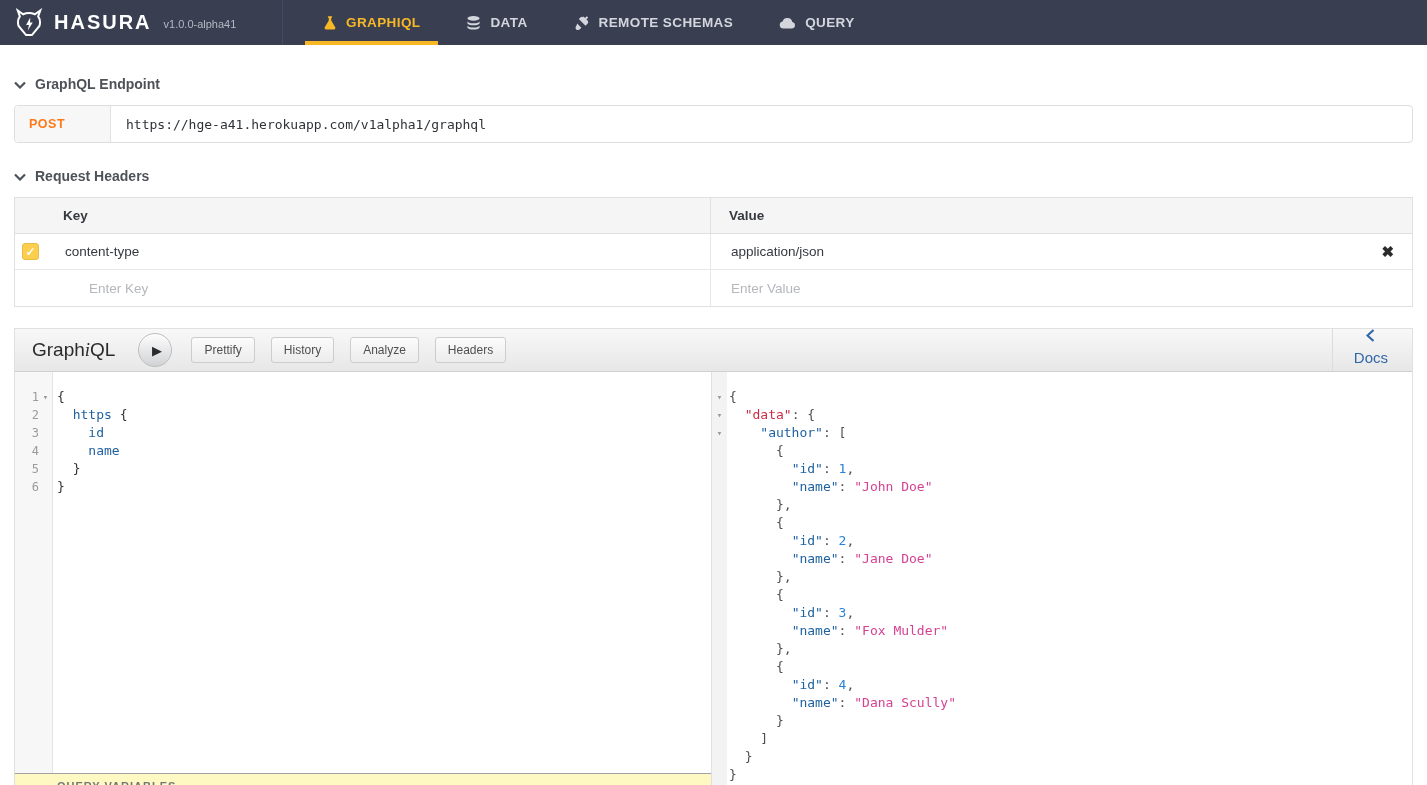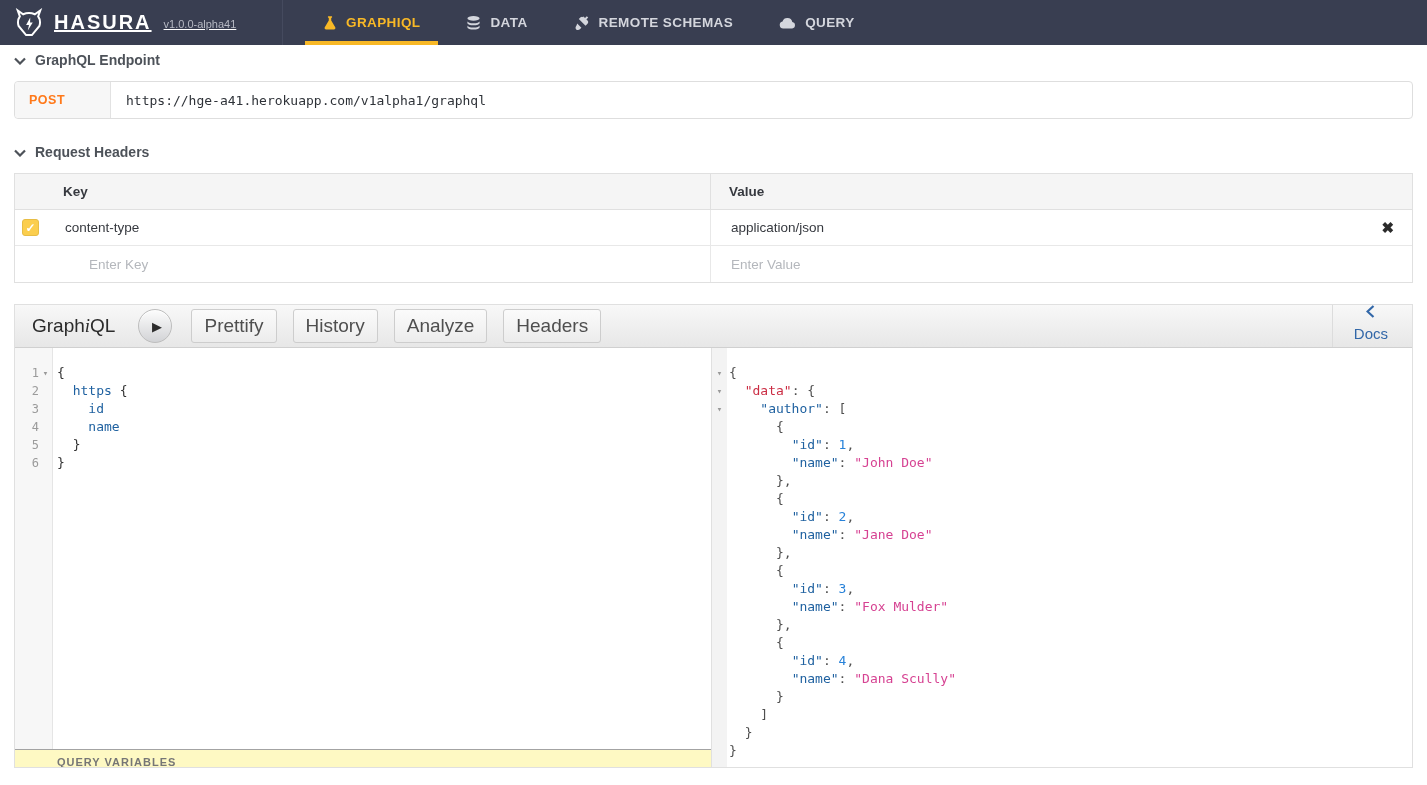--- a/index.html
+++ b/index.html
@@ -1,39 +1,39 @@
 <!DOCTYPE html>
 <html style="--navbar-bg: #393e51; --accent: #f8b826; --post-orange: #ff791a; --docs-blue: #3267a8; --field-blue: #1f61a0; --key-red: #cb2d44; --number-blue: #2882d9; --string-pink: #d64292;"><head>
 <meta charset="utf-8">
 <style>
   * { box-sizing: border-box; }
   html, body { width: 1427px; height: 785px; margin: 0; overflow: hidden;
     font-family: "Liberation Sans", sans-serif; background: #fff; }
 
   
   .navbar { height: 45px; background: var(--navbar-bg, #393e51); display: flex; align-items: stretch; color: #fff; }
-  .brand { width: 283px; display: flex; align-items: center; padding-left: 14px; border-right: 1px solid #454a5e; text-decoration: underline; }
+  .brand { width: 283px; display: flex; align-items: center; padding-left: 14px; border-right: 1px solid #454a5e; }
   .brand-name { font-size: 20px; font-weight: bold; letter-spacing: 2px; margin-left: 10px; }
   .version { font-size: 11px; color: #b6b9c3; margin-left: 12px; margin-top: 3px; }
   .nav-tabs { display: flex; padding-left: 22px; }
   .nav-tab { position: relative; display: flex; align-items: center; gap: 9px; padding: 0 18px; margin-right: 10px;
     font-size: 13.5px; font-weight: bold; letter-spacing: .4px; color: #d4d6dd; cursor: pointer; }
   .nav-tab.active { color: var(--accent, #f8b826); }
   .nav-tab.active::after { content: ""; position: absolute; left: 0; right: 0; bottom: 0; height: 4px; background: var(--accent, #f8b826); }
   .nav-right { margin-left: auto; display: flex; align-items: center; }
   .secure { display: flex; align-items: center; gap: 9px; font-size: 13.5px; font-weight: bold; cursor: pointer; margin-right: 26px; }
   .icon-btn { color: #e8e9ec; cursor: pointer; }
   .gear { font-size: 17px; margin-right: 29px; }
   .help { font-size: 15px; font-weight: bold; margin-right: 27px; }
   .heart-box { width: 55px; height: 45px; background: #fff; display: flex; align-items: center; justify-content: center; cursor: pointer; }
 
   
   .content { padding: 0 14px; }
   .section-header { display: flex; align-items: center; gap: 9px; color: #4d5259; font-weight: bold; font-size: 14px; cursor: pointer; }
-  .sh-1 { margin-top: 7px; }
+  .sh-1 { margin-top: 31px; }
   .sh-2 { margin-top: 25px; }
 
   .endpoint-box { margin-top: 13px; height: 38px; border: 1px solid #dedede; border-radius: 4px; display: flex; align-items: stretch; }
   .method { width: 96px; background: #f7f7f7; border-right: 1px solid #e2e2e2; border-radius: 4px 0 0 4px;
     display: flex; align-items: center; padding-left: 14px; color: var(--post-orange, #ff791a); font-weight: bold; font-size: 12.5px; letter-spacing: .5px; }
   .endpoint-url { display: flex; align-items: center; padding-left: 15px; font-family: "DejaVu Sans Mono", monospace; font-size: 13px; color: #2e3238; }
 
   
   .headers-table { margin-top: 13px; border: 1px solid #e0e0e0; }
   .ht-row { display: grid; grid-template-columns: 40px 656px 1fr; height: 36px; align-items: center; border-bottom: 1px solid #e8e8e8; background: #fff; }
@@ -53,21 +53,21 @@
   .graphiql-panel { margin: 21px 14px 0; height: 464px; border: 1px solid #e0e0e0; display: flex; flex-direction: column; overflow: hidden; }
   .topbar { height: 43px; flex: 0 0 43px; background: linear-gradient(#f8f8f8, #e7e7e7); border-bottom: 1px solid #d0d0d0;
     display: flex; align-items: center; padding-left: 17px; }
   .gql-logo { font-size: 19px; color: #2b2b2b; cursor: default; }
   .gql-logo em { font-family: "Liberation Serif", serif; }
   .execute-btn { width: 34px; height: 34px; border-radius: 17px; margin: 0 19px 0 23px; border: 1px solid #bdbdbd;
     background: linear-gradient(#fdfdfd, #d2d3d6); display: flex; align-items: center; justify-content: center; cursor: pointer;
     box-shadow: 0 1px 0 rgba(255,255,255,.7) inset; }
   .execute-btn span { font-size: 13px; color: #2b2b2b; margin-left: 3px; }
   .toolbar-btn { background: linear-gradient(#fbfbfb, #ececec); border: 1px solid #cdcdcd; border-radius: 3px;
-    padding: 5px 12px; font-size: 19px; color: #4f4f4f; margin-right: 16px; cursor: pointer; font-family: "Liberation Sans", sans-serif; }
+    padding: 5px 12px; font-size: 12px; color: #4f4f4f; margin-right: 16px; cursor: pointer; font-family: "Liberation Sans", sans-serif; }
   .docs-btn { margin-left: auto; align-self: stretch; display: flex; align-items: center; gap: 7px; padding: 0 24px 0 21px;
     border-left: 1px solid #dcdcdc; color: var(--docs-blue, #3267a8); font-size: 15px; cursor: pointer; flex-direction: column; }
 
   .panel-body { flex: 1; display: flex; min-height: 0; }
   .query-pane { width: 697px; flex: 0 0 697px; border-right: 1px solid #e0e0e0; display: flex; flex-direction: column; background: #fff; }
   .query-editor { height: 401px; flex: 0 0 401px; display: flex; overflow: hidden; }
   .gutter { width: 38px; flex: 0 0 38px; background: #f7f7f7; border-right: 1px solid #e5e5e5; padding-top: 16px; }
   .gutter-line { display: flex; height: 18px; line-height: 18px; font-family: "DejaVu Sans Mono", monospace; }
   .lineno { width: 24px; text-align: right; font-size: 12px; color: #9b9b9b; }
   .fold { width: 13px; text-align: center; font-size: 9px; color: #999; cursor: pointer; }

